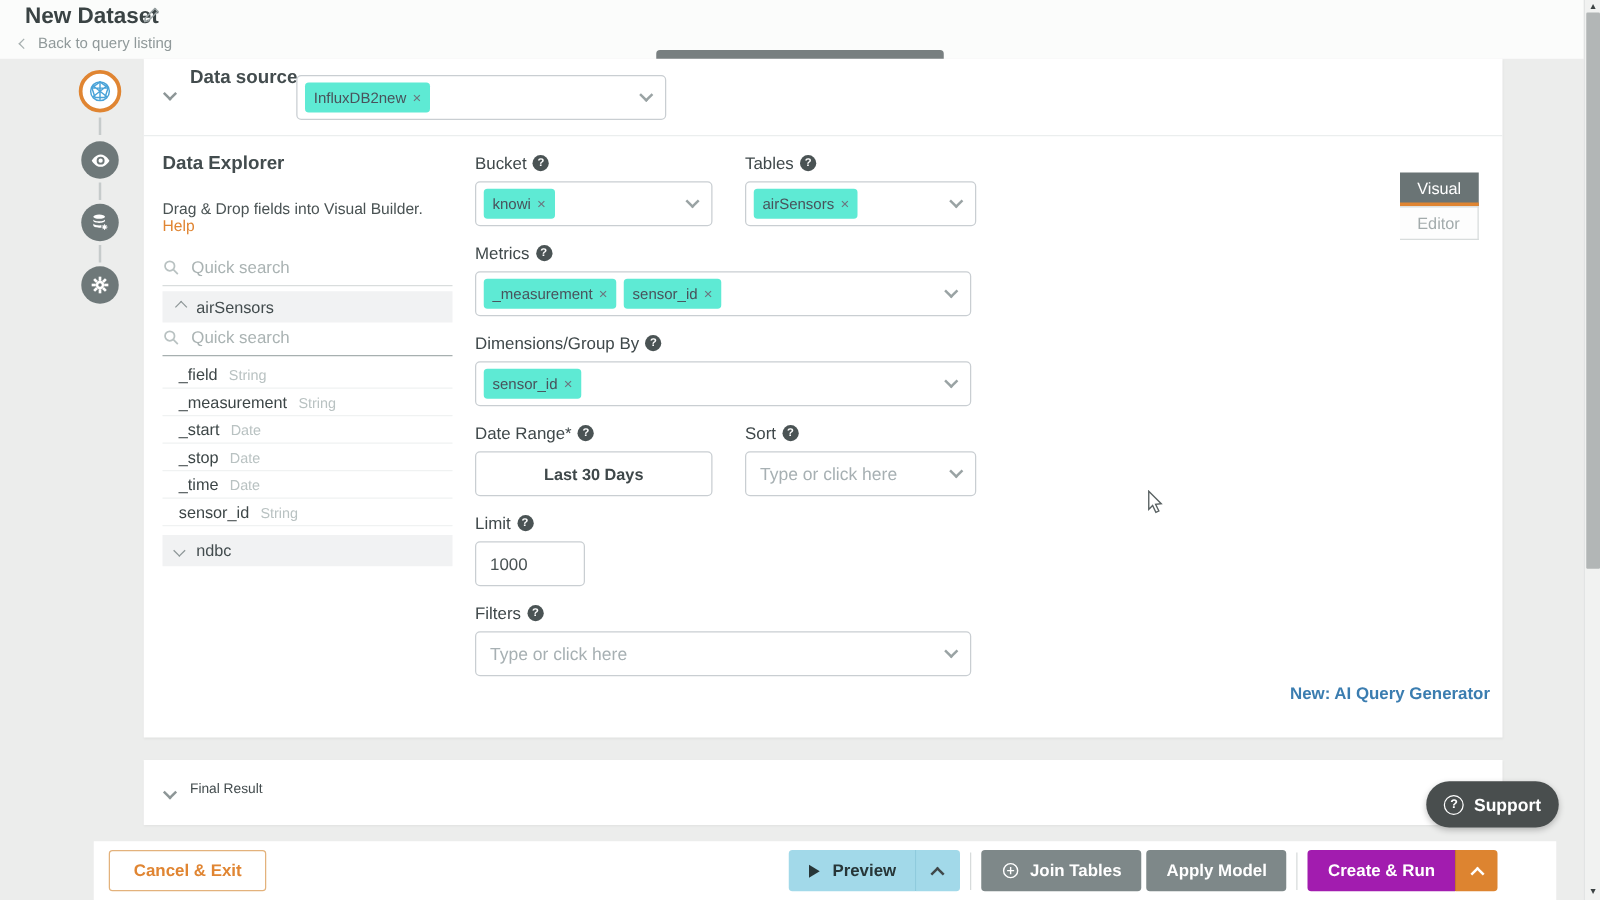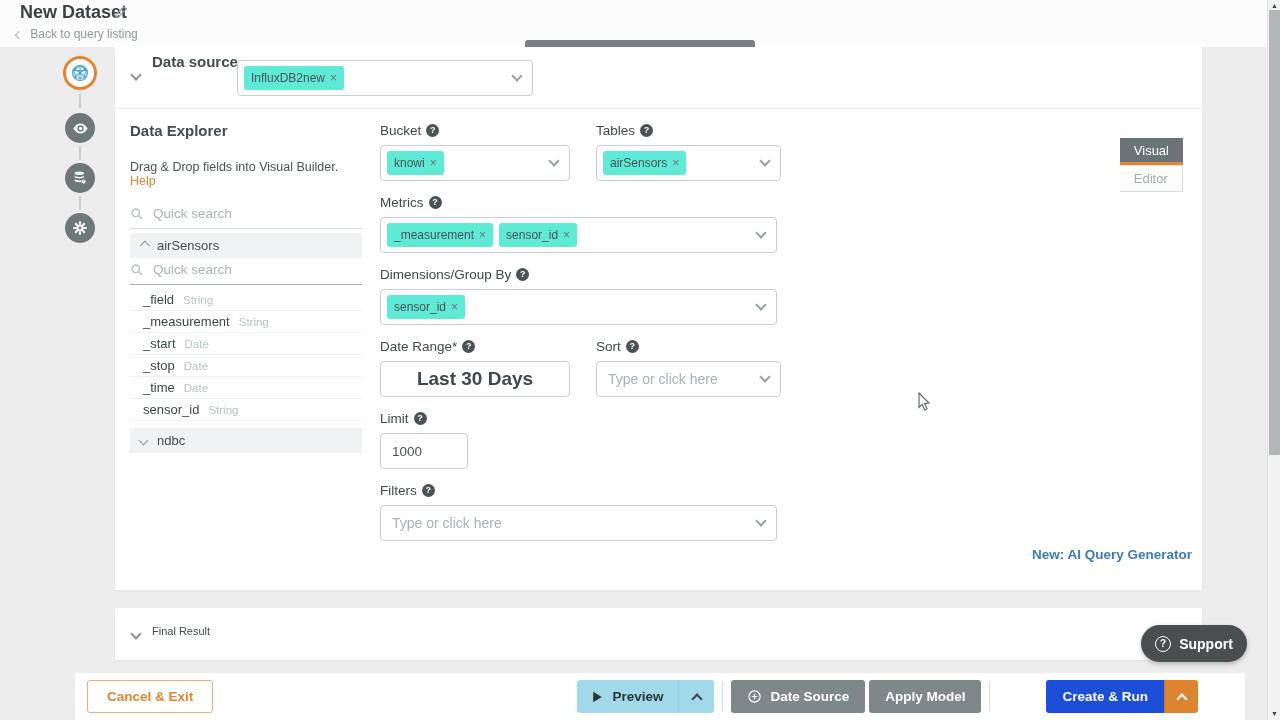--- a/index.html
+++ b/index.html
@@ -57,21 +57,21 @@
 
   
   .vb { position:absolute; left:265px; top:75px; width:512px; }
   .f-label { font-size:13.5px; color:#3f484a; display:flex; align-items:center; gap:5px; height:16px; }
   .help { width:13px; height:13px; border-radius:50%; background:#4a5354; color:#fff; font-size:9px; font-weight:bold; display:inline-flex; align-items:center; justify-content:center; cursor:pointer; }
   .row2 { display:flex; gap:13px; }
   .col-b { width:190px; } .col-t { width:185px; margin-left:13px; }
   .fgroup { margin-bottom:13px; }
   .sel-h { height:36px; margin-top:7px; }
   .wide { width:397px; }
-  .daterange { width:190px; height:36px; margin-top:7px; border:1px solid #c9ced2; border-radius:4px; display:flex; align-items:center; justify-content:center; font-size:19px; font-weight:bold; color:#3f484a; cursor:pointer; background:#fff; }
+  .daterange { width:190px; height:36px; margin-top:7px; border:1px solid #c9ced2; border-radius:4px; display:flex; align-items:center; justify-content:center; font-size:13px; font-weight:bold; color:#3f484a; cursor:pointer; background:#fff; }
   .placeholder { color:#a7b0b3; font-size:14px; padding-left:5px; }
   .limit-input { width:88px; height:36px; margin-top:7px; border:1px solid #c9ced2; border-radius:4px; font-size:13.5px; color:#4a5354; padding-left:11px; outline:none; font-family:inherit; }
 
   
   .toggle { position:absolute; right:19px; top:91px; display:flex;flex-direction:column; }
   .tg { height:27px; padding:0 14px; font-size:13px; display:flex; align-items:center; cursor:pointer; }
   .tg.active { background:#6a7475; color:#fff; border-bottom:3px solid #e08532; }
   .tg.idle { background:#fdfdfd; color:#a3abac; border:1px solid #d8dcdc; border-left:none; }
 
   .ai-link { position:absolute; right:10px; top:500px; font-size:13.5px; font-weight:bold; color:#3b7db0; cursor:pointer; }
@@ -86,21 +86,21 @@
   .btn { font-size:13.5px; font-weight:bold; border-radius:3px; display:flex; align-items:center; justify-content:center; cursor:pointer; height:33px; }
   .cancel { margin-left:12px; padding:0 19px; background:#fff; border:1px solid #e3b27c; color:#e08532; }
   .fright { position:absolute; right:47px; display:flex; align-items:center; }
   .split { display:flex; }
   .preview-main { background:#a2d9e9; color:#273638; padding:0 15px; gap:9px; border-radius:3px 0 0 3px; }
   .preview-up { background:#a2d9e9; width:36px; border-left:1px solid #8fcbdd; border-radius:0 3px 3px 0; }
   .chev-up { width:8px; height:8px; border-left:2px solid currentColor; border-bottom:2px solid currentColor; transform:rotate(135deg); margin-top:4px; }
   .vdiv { width:1px; height:30px; background:#d7dbdb; margin:0 8px; }
   .graybtn { background:#7e8889; color:#fff; padding:0 16px; gap:8px; }
   .gap { width:4px; }
-  .create-main { background:#1d4ed8; color:#fff; padding:0 16px; border-radius:3px 0 0 3px;margin-left:48px; }
+  .create-main { background:#a21caf; color:#fff; padding:0 16px; border-radius:3px 0 0 3px; }
   .create-up { background:#dd8430; color:#fff; width:34px; border-left:1px solid #c47429; border-radius:0 3px 3px 0; }
 
   
   .support { position:absolute; left:1141px; top:625px; width:106px; height:37px; background:#494e4e; border-radius:19px; display:flex; align-items:center; justify-content:center; gap:8px; color:#fff; font-size:14px; font-weight:bold; cursor:pointer; box-shadow:0 2px 5px rgba(0,0,0,.25); }
   .q-circle { width:16px; height:16px; border:1.5px solid #fff; border-radius:50%; font-size:10px; font-weight:bold; display:flex; align-items:center; justify-content:center; }
 
   
   .scrollbar { position:absolute; right:0; top:0; width:13px; height:720px; background:#f1f2f1; border-left:1px solid #e2e4e4; }
   .sb-thumb { position:absolute; left:1px; top:10px; width:11px; height:445px; background:#b2b6b6; border-radius:1px; }
   .sb-arrow { position:absolute; left:0; width:13px; height:10px; display:flex; align-items:center; justify-content:center; font-size:7px; color:#3c4243; }
@@ -371,21 +371,21 @@
       <div class="btn preview-up">
           <span class="chev-up"></span>
         </div>
     </div>
     <div class="vdiv"></div>
     <div class="btn graybtn">
       <svg width="15" height="15" viewBox="0 0 24 24" fill="none" stroke="#fff" stroke-width="1.8">
           <circle cx="12" cy="12" r="9"></circle>
           <path d="M12 7.5v9M7.5 12h9"></path>
         </svg>
-      <span>Date Source</span>
+      <span>Join Tables</span>
     </div>
     <div class="gap"></div>
     <div class="btn graybtn">Apply Model</div>
     <div class="vdiv"></div>
     <div class="split">
       <div class="btn create-main">Create &amp; Run</div>
       <div class="btn create-up">
           <span class="chev-up"></span>
         </div>
     </div>

